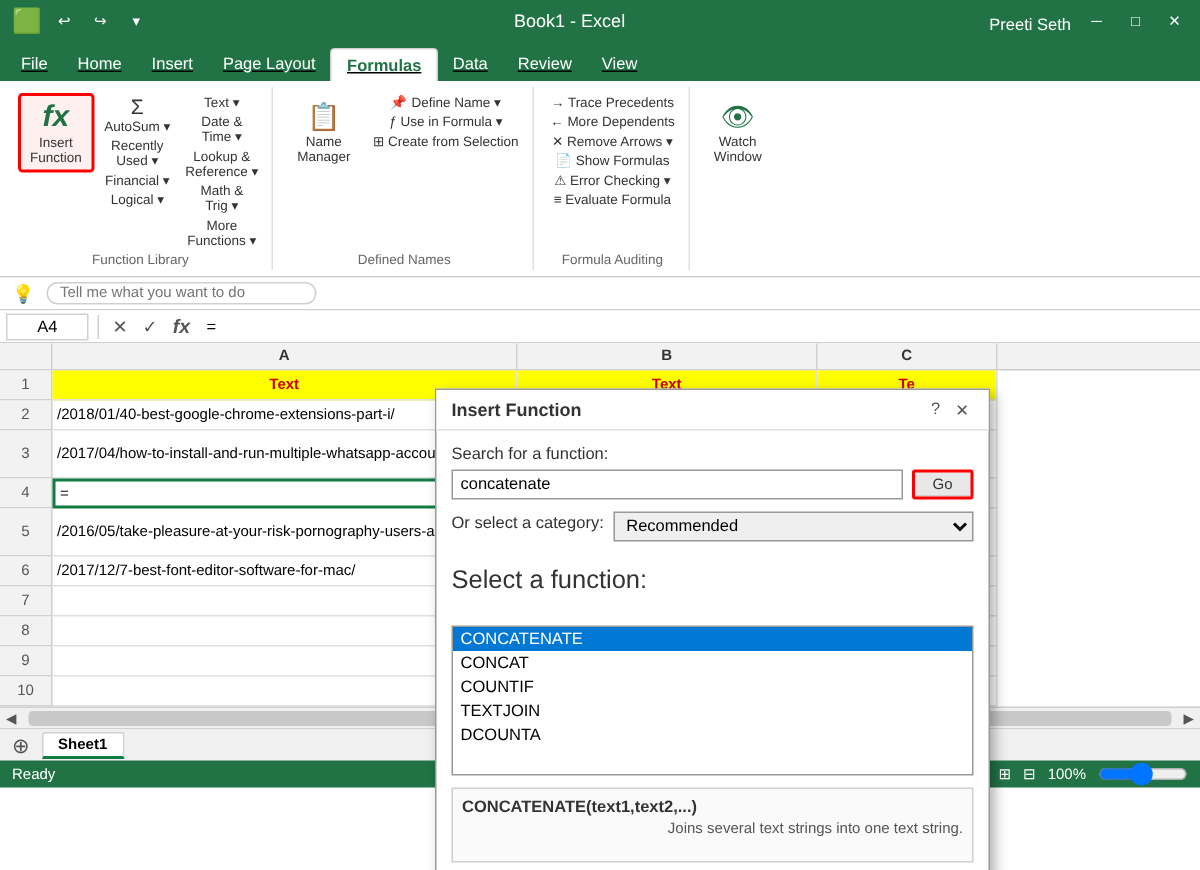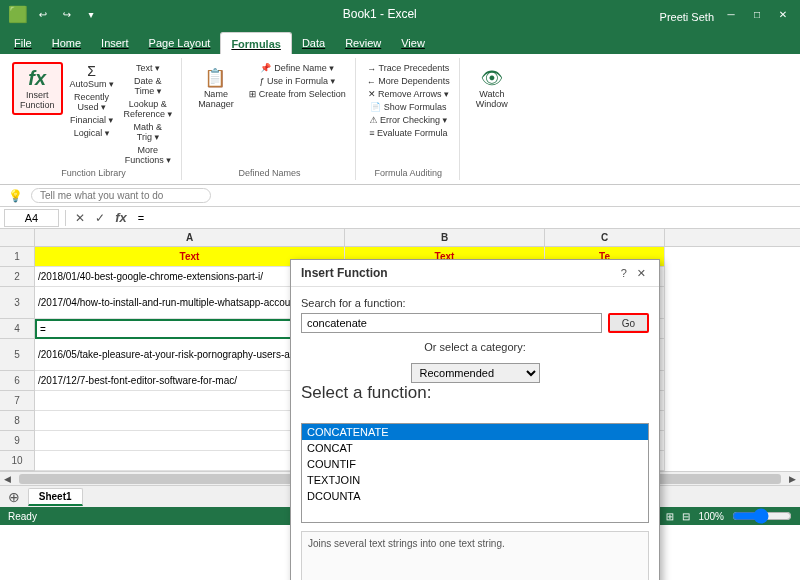--- a/index.html
+++ b/index.html
@@ -282,21 +282,21 @@
       padding: 2px 12px;
       background: #e8e8e8;
       border: 1px solid #999;
       cursor: pointer;
       font-size: 10px;
       border-radius: 2px;
       color: #333;
       box-shadow: inset 0 -1px 0 rgba(0,0,0,0.1);
     }
     #go-btn.red-border { border: 2px solid #ff0000; }
-    .category-row { display: flex; align-items: center; gap: 6px; margin-bottom: 0; flex-direction: column; }
+    .category-row { display: flex; align-items: center; gap: 6px; margin-bottom: 16px; }
     .category-row select {
       flex: 1;
       border: 1px solid #999;
       padding: 2px 4px;
       font-size: 11px;
       outline: none;
     }
     .dlg-label2 { font-size: 17px; color: #333; margin-bottom: 20px; }
     #fn-list {
       border: 1px solid #999;
@@ -311,21 +311,21 @@
     }
     .fn-item.selected { background: #0078d4; color: white; }
     #fn-description-area {
       border: 1px solid #d0d0d0;
       padding: 6px;
       min-height: 50px;
       margin-bottom: 8px;
       background: #fafafa;
     }
     #fn-signature { font-size: 11px; font-weight: bold; color: #333; margin-bottom: 3px; }
-    #fn-desc { font-size: 10px; color: #555; }
+    #fn-desc { font-size: 10px; color: #555; text-align: right; }
     #dialog-footer {
       display: flex;
       align-items: center;
       justify-content: space-between;
       padding: 4px 10px 8px;
     }
     #help-link { font-size: 10px; color: #0078d4; cursor: pointer; text-decoration: underline; }
     .dlg-footer-btns { display: flex; gap: 6px; }
     .dlg-ok-btn {
       padding: 3px 18px;
@@ -603,20 +603,21 @@
         </div>
         <div class="dlg-label2">Select a function:</div>
         <div id="fn-list">
           <div class="fn-item selected">CONCATENATE</div>
           <div class="fn-item">CONCAT</div>
           <div class="fn-item">COUNTIF</div>
           <div class="fn-item">TEXTJOIN</div>
           <div class="fn-item">DCOUNTA</div>
         </div>
         <div id="fn-description-area">
+          <div id="fn-signature">CONCATENATE(text1,text2,...)</div>
           <div id="fn-desc">Joins several text strings into one text string.</div>
         </div>
       </div>
       <div id="dialog-footer">
         <a id="help-link">Help on this function</a>
         <div class="dlg-footer-btns">
           <button class="dlg-ok-btn">OK</button>
           <button class="dlg-cancel-btn">Cancel</button>
         </div>
       </div>

